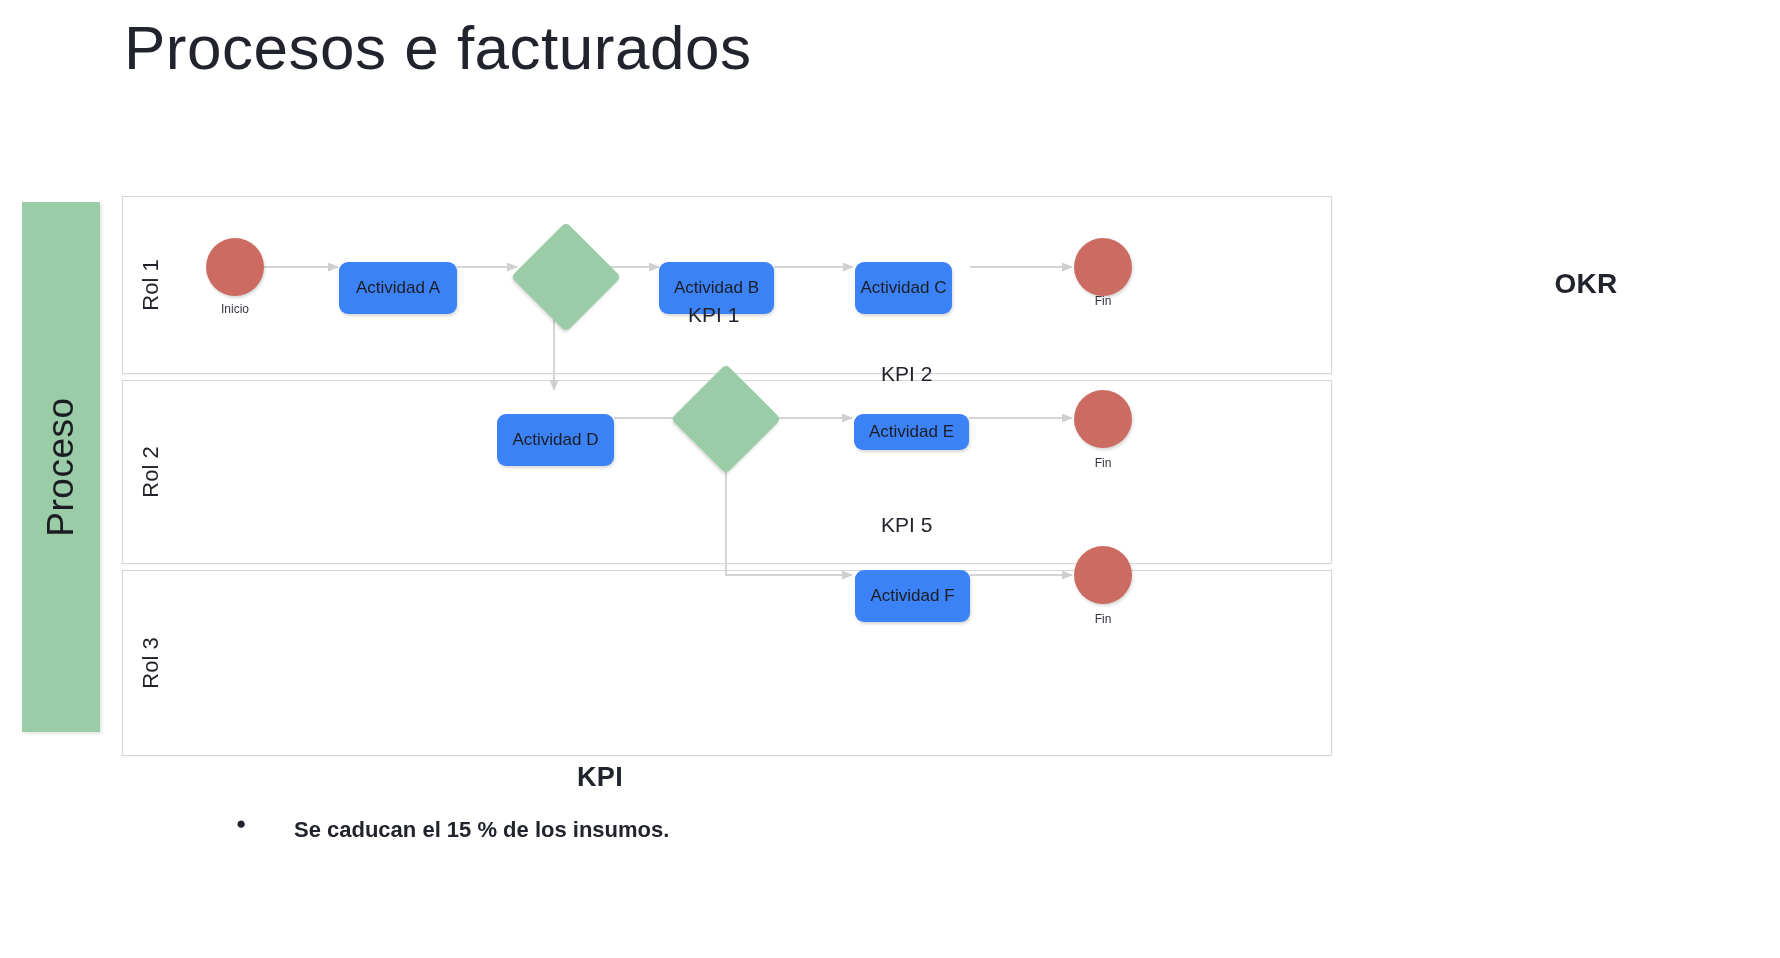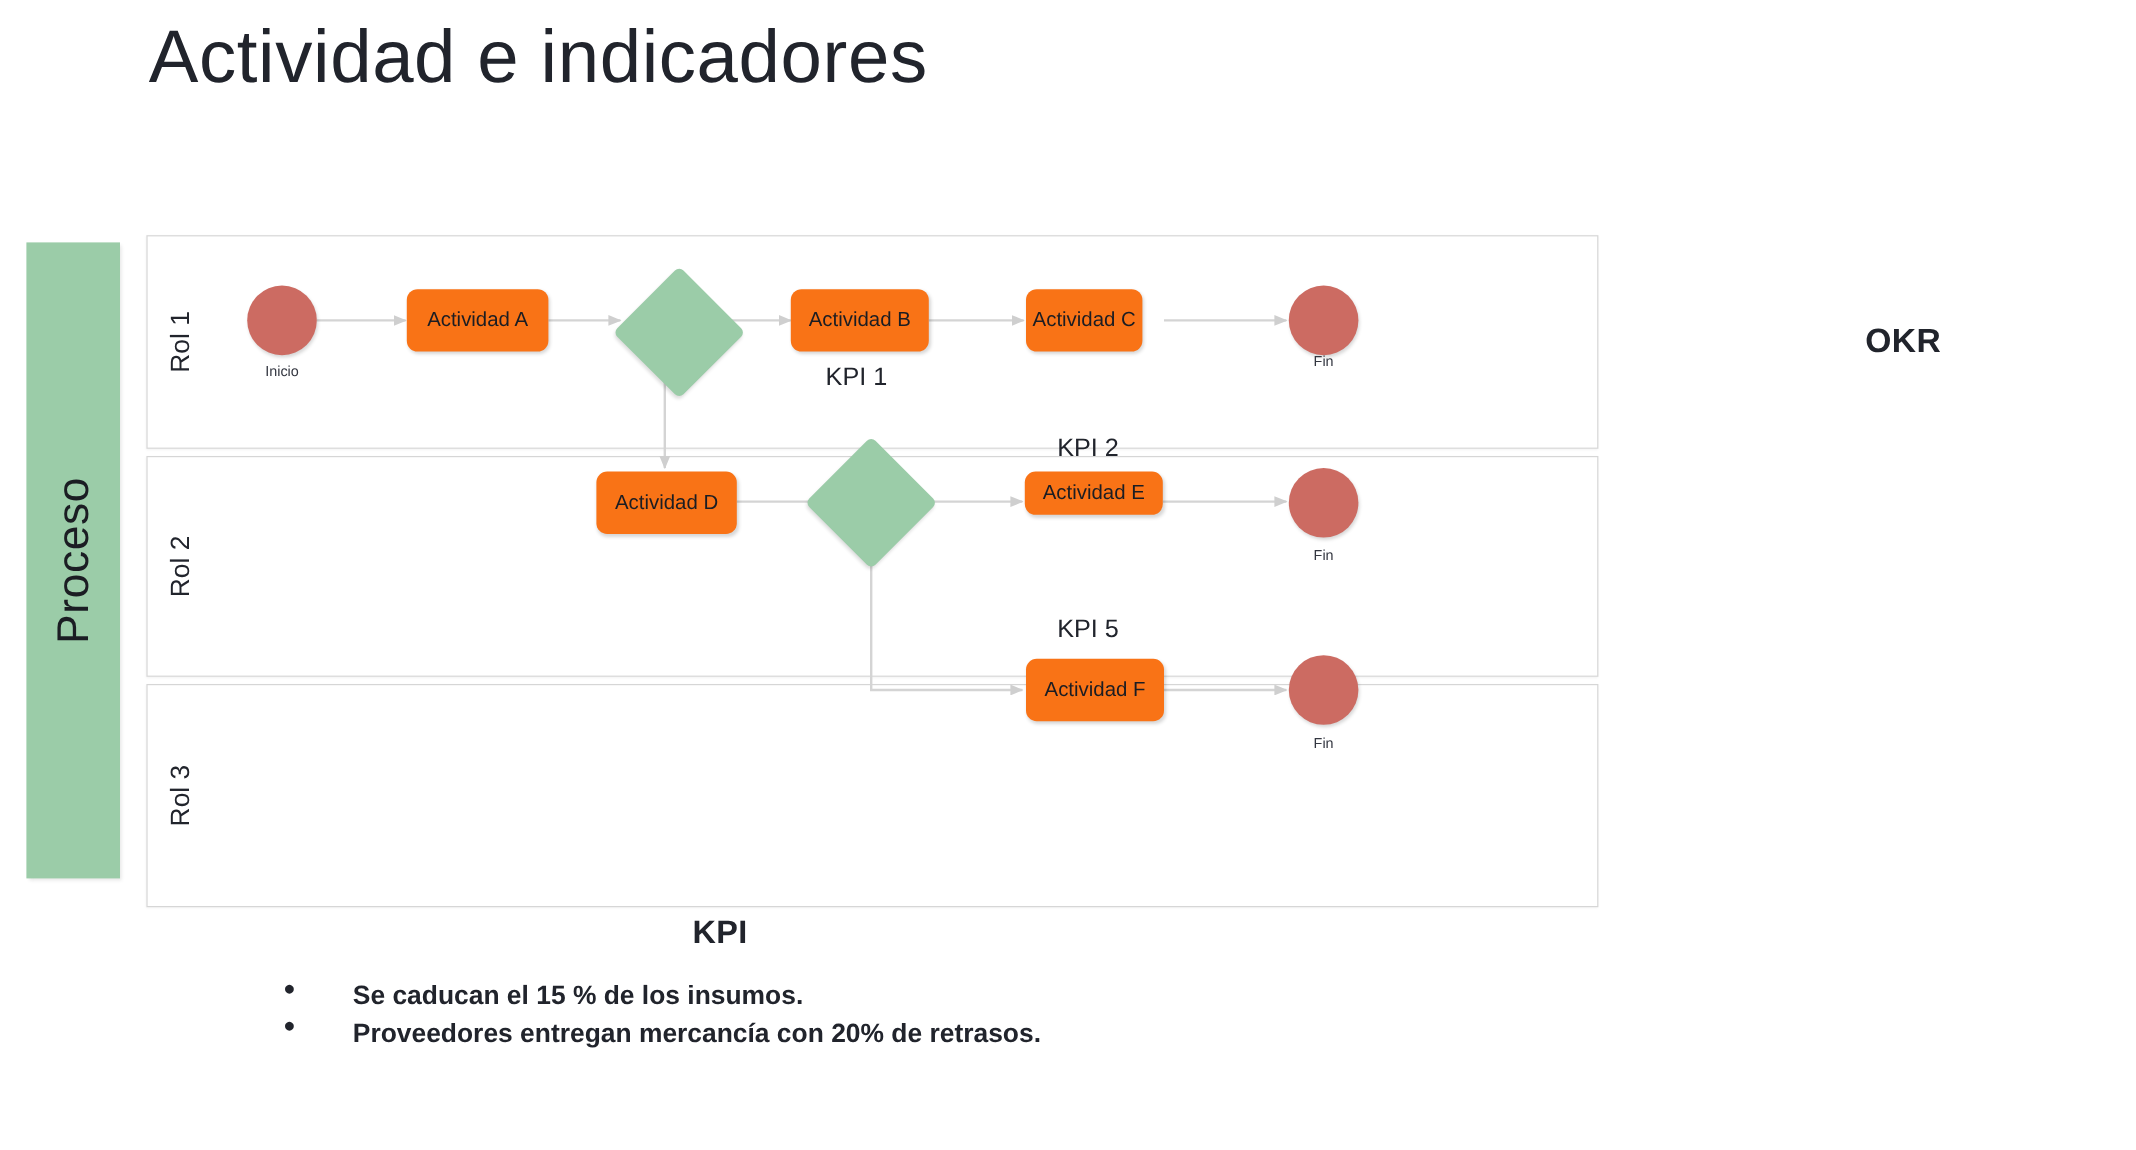--- a/index.html
+++ b/index.html
@@ -102,28 +102,29 @@
     height: 958px;
     pointer-events: none;
   }
 
   
   .node {
     position: absolute;
     box-sizing: border-box;
   }
   .task {
-    background: #f97316;
+    background: #3b82f6;
     border-radius: 9px;
     display: flex;
     align-items: center;
     justify-content: center;
     font-size: 17px;
     color: #1b1d23;
     box-shadow: 1px 2px 3px rgba(0,0,0,0.16);
+    margin-top: 21px;
   }
   .event-circle {
     background: #CC6B62;
     border-radius: 50%;
     box-shadow: 1px 2px 3px rgba(0,0,0,0.16);
   }
   .event-caption {
     position: absolute;
     text-align: center;
     font-size: 12px;
@@ -216,21 +217,21 @@
     content: "\25CF";
     position: absolute;
     left: 0;
     top: -2px;
     font-size: 17px;
   }
 </style>
 </head>
 <body>
 
-<div id="slide-title">Actividad e indicadores</div>
+<div id="slide-title">Procesos e facturados</div>
 
 <div id="proceso-band">
   <div id="proceso-label">Proceso</div>
 </div>
 
 <div id="lanes">
 
   <div class="lane" id="lane-rol-1">
     <div class="lane-label">
       <span>Rol 1</span>
@@ -311,15 +312,14 @@
 <div class="kpi-marker" style="left:881px; top:513px;">KPI 5</div>
 
 <div id="okr-panel">
   <div id="okr-heading">OKR</div>
 </div>
 
 <div id="kpi-panel">
   <div id="kpi-heading">KPI</div>
   <ul id="kpi-list">
     <li>Se caducan el 15 % de los insumos.</li>
-    <li>Proveedores entregan mercancía con 20% de retrasos.</li>
   </ul>
 </div>
 
 </body></html>

